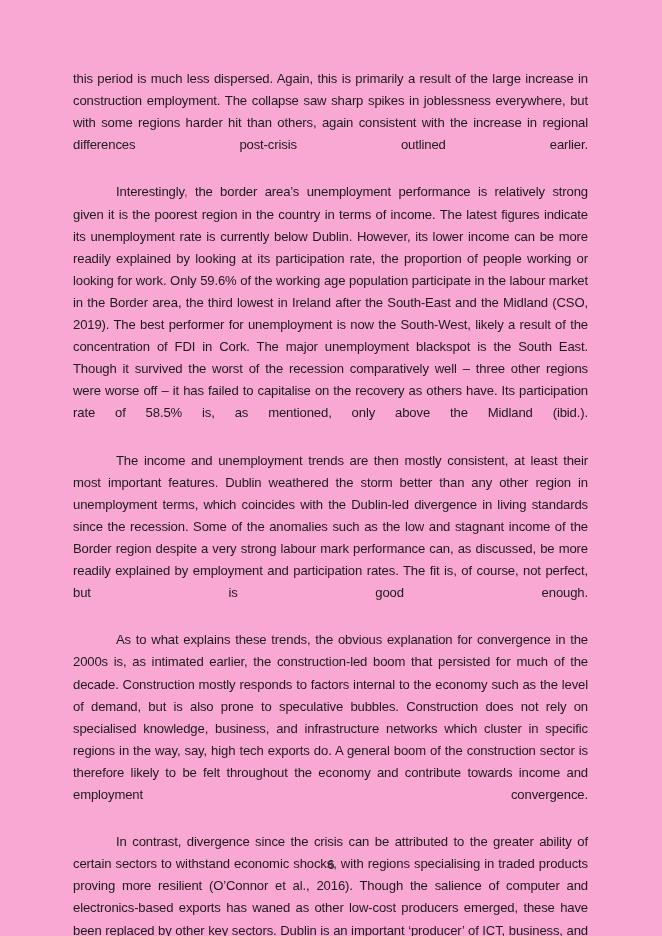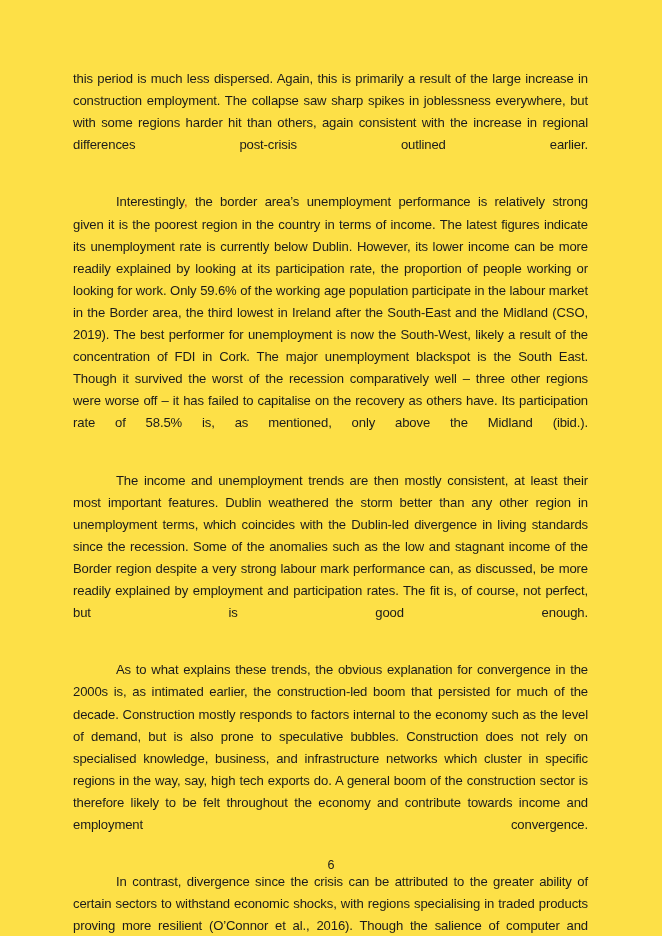--- a/index.html
+++ b/index.html
@@ -14,40 +14,40 @@
     font-family: "Liberation Sans", sans-serif;
     color: #1a1a1a;
     overflow: hidden;
   }
   .page {
     position: absolute;
     left: 0;
     top: 0;
     width: 662px;
     height: 936px;
-    background: #fde047;
+    background: #f9a8d4;
   }
   .textblock {
     position: absolute;
     left: 73px;
     top: 68px;
     width: 515px;
   }
   p.para {
     margin: 0 0 0 0;
     font-size: 13.1px;
     line-height: 22.1px;
     text-align: justify;
     text-justify: inter-word;
     color: #1b1b1b;
     letter-spacing: -0.01em;
     word-spacing: 0.01em;
   }
   p.para + p.para {
-    margin-top: 13px;
+    margin-top: 3px;
   }
   p.indent {
     text-indent: 43px;
   }
   
   p.para:after {
     content: "";
     display: inline-block;
     width: 100%;
   }

